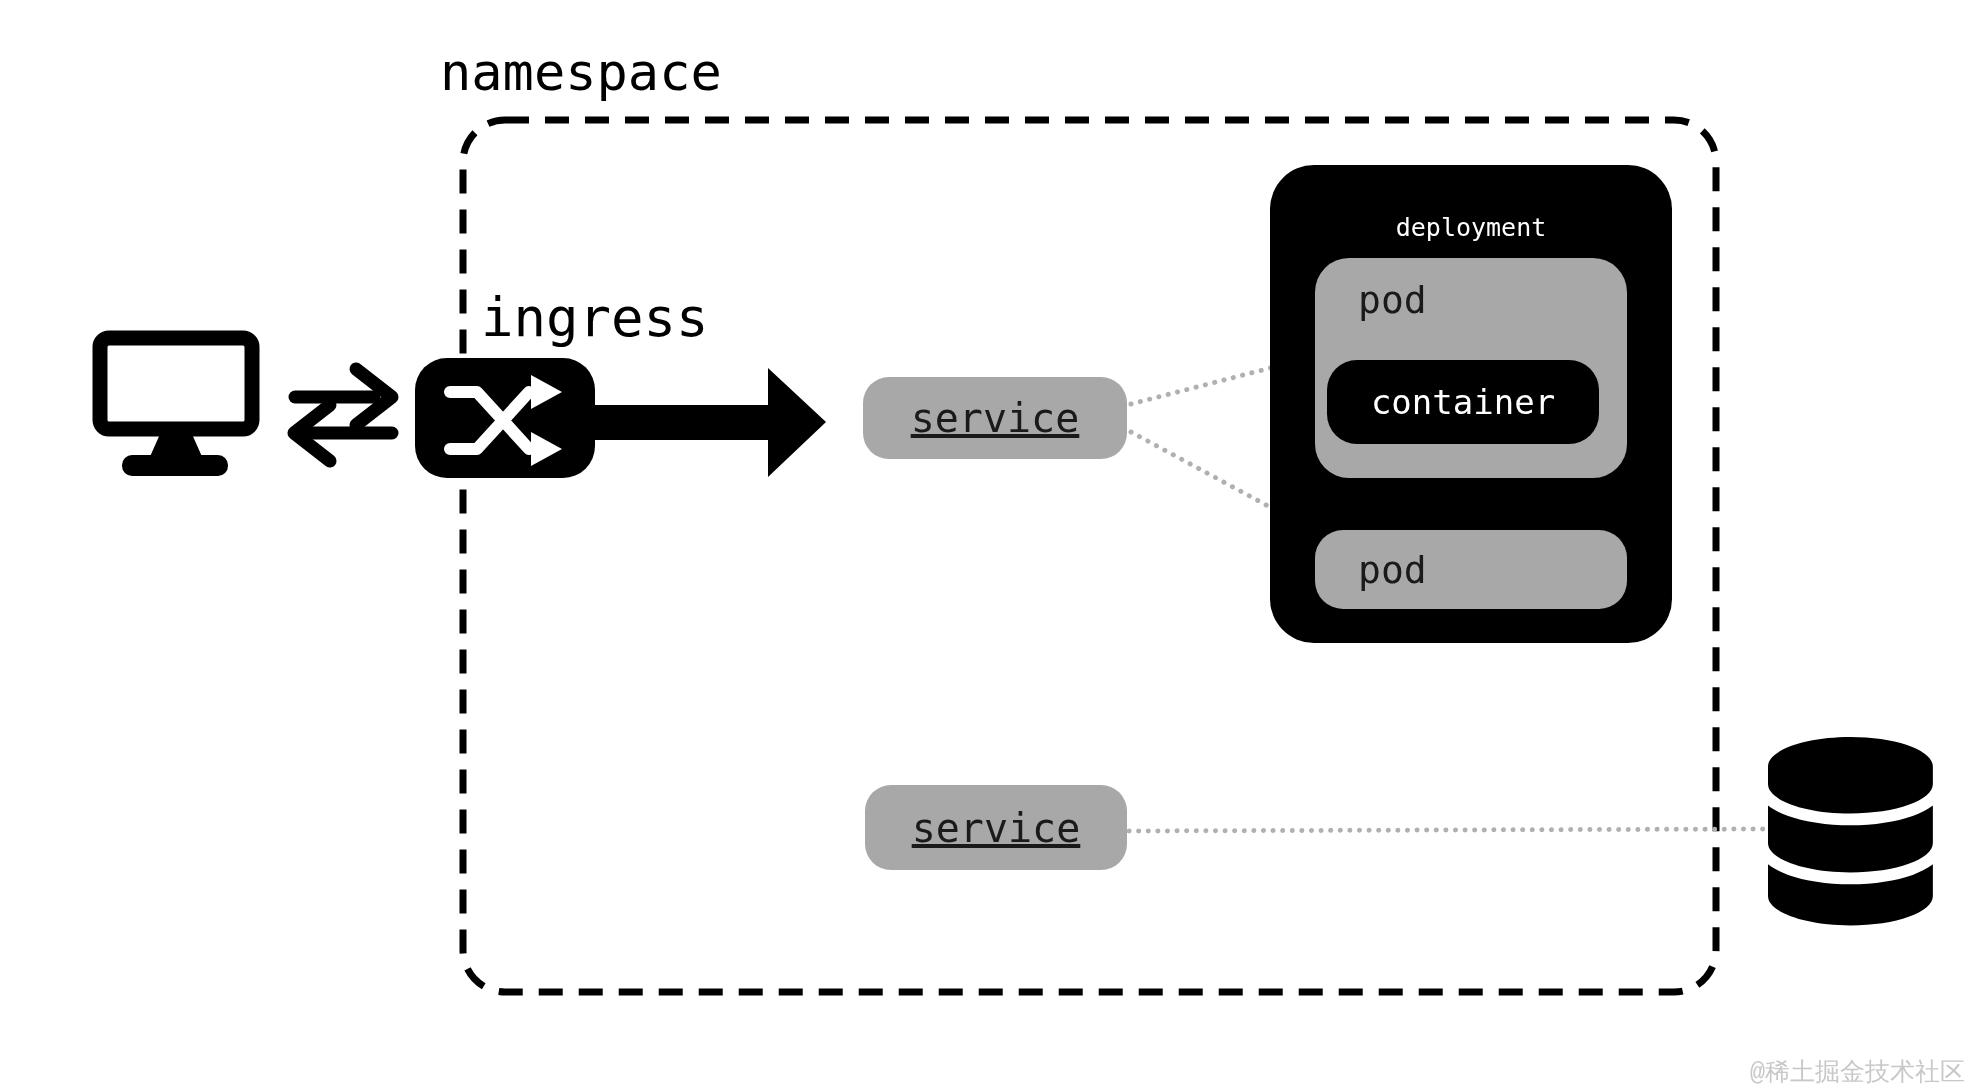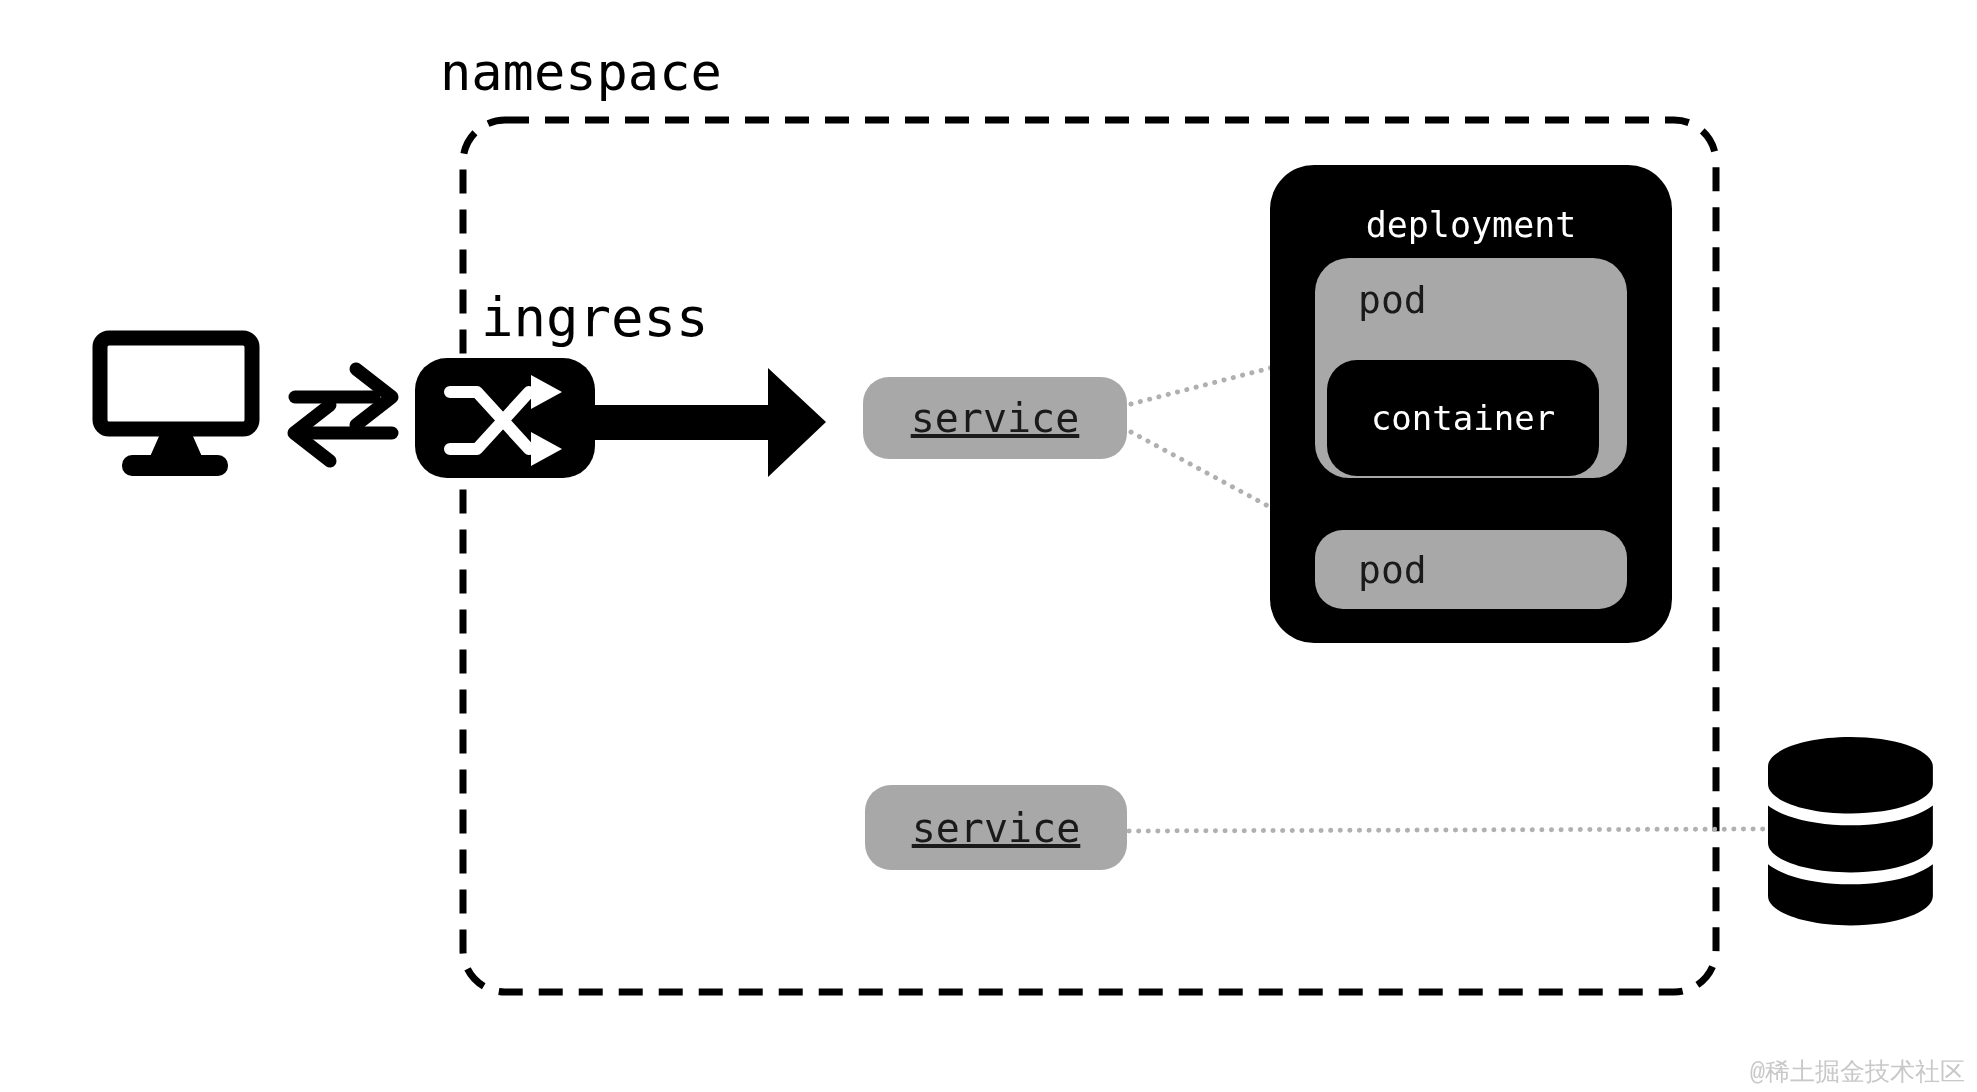--- a/index.html
+++ b/index.html
@@ -23,28 +23,28 @@
   .dotted{stroke:var(--dotted);stroke-width:5;stroke-dasharray:0.1 9.5;stroke-linecap:round;fill:none;}
   .label{position:absolute;color:var(--node-black);line-height:1.1;white-space:nowrap;text-align:right;}
   .namespace-label{left:440px;top:44px;font-size:52px;}
   .ingress-label{left:481px;top:288px;font-size:54px;}
   .node{position:absolute;display:flex;align-items:center;justify-content:center;text-decoration:underline;}
   .gray-pill{background:var(--node-gray);color:var(--text-on-gray);}
   .service-1{left:863px;top:377px;width:264px;height:82px;border-radius:26px;font-size:40px;}
   .service-2{left:865px;top:785px;width:262px;height:85px;border-radius:26px;font-size:40px;}
   .deployment{position:absolute;left:1270px;top:165px;width:402px;height:478px;
     background:var(--node-black);border-radius:44px;}
-  .deployment-title{position:absolute;left:0;top:40px;width:100%;text-align:center;
-    color:var(--text-on-black);font-size:35px;}
+  .deployment-title{position:absolute;left:0;top:48px;width:100%;text-align:center;
+    color:var(--text-on-black);font-size:25px;}
   .pod{position:absolute;background:var(--node-gray);padding-left:41px;}
   .pod-1{left:45px;top:93px;width:312px;height:220px;border-radius:34px;}
   .pod-2{left:45px;top:365px;width:312px;height:79px;border-radius:28px;}
   .pod-label{position:absolute;left:43px;top:20px;color:var(--text-on-gray);font-size:38px;}
   .pod-2 .pod-label{top:18px;}
-  .container-node{position:absolute;left:12px;top:102px;width:272px;height:116px;
+  .container-node{position:absolute;left:12px;top:102px;width:272px;height:84px;
     background:var(--node-black);border-radius:30px;
     display:flex;align-items:center;justify-content:center;
     color:var(--text-on-black);font-size:34px;}
   .watermark{position:absolute;right:12px;top:1055px;font-size:25px;color:var(--watermark);
     font-family:Liberation Mono, monospace;}
 </style>
 </head>
 <body>
 
 <div class="canvas">

